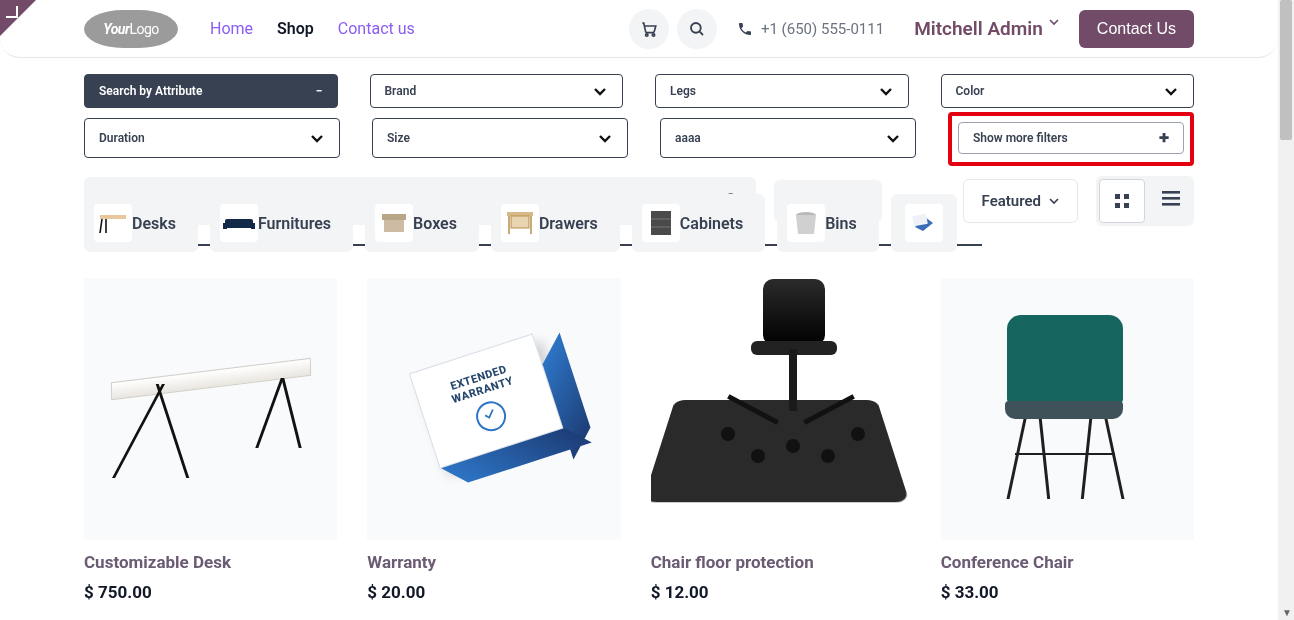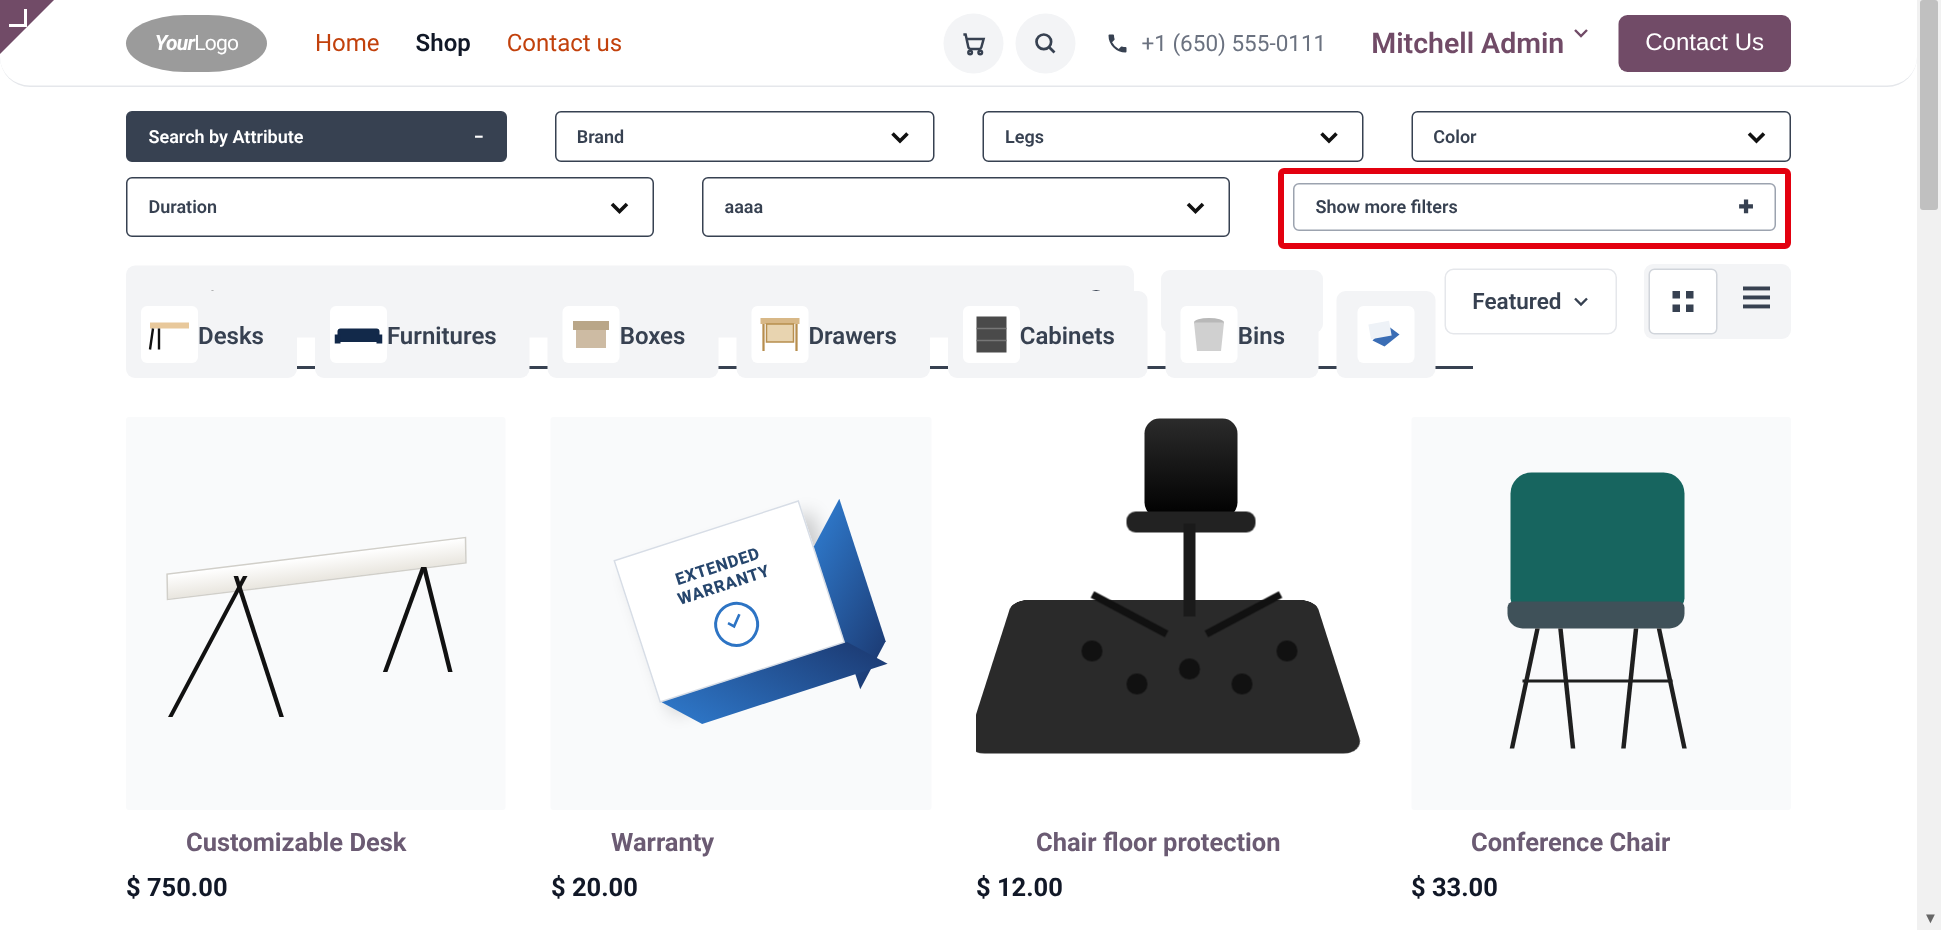--- a/index.html
+++ b/index.html
@@ -8,21 +8,21 @@
 
   
   .corner-triangle { position: absolute; top: 0; left: 0; width: 0; height: 0; border-top: 36px solid #714b67; border-right: 36px solid transparent; z-index: 10; }
   .corner-triangle::after { content: ""; position: absolute; top: -30px; left: 6px; width: 10px; height: 10px; border-right: 2px solid #fff; border-bottom: 2px solid #fff; }
 
   
   .topbar { display: flex; align-items: center; padding: 10px 84px 10px 84px; border-bottom: 1px solid #e5e7eb; height: 58px; border-radius: 20px; }
   .logo-pill { background: #9b9b9b; border-radius: 50%/60%; width: 94px; height: 38px; display:flex; align-items:center; justify-content:center; color:#fff; font-size:14px; font-weight:400; letter-spacing:-0.5px;}
   .logo-pill .y { font-style: italic; font-weight:700; }
   .nav { display: flex; gap: 24px; margin-left: 32px; }
-  .nav a { text-decoration: none; color: #c2410c; font-size: 16px; }
+  .nav a { text-decoration: none; color: #8b5cf6; font-size: 16px; }
   .nav a.active { color: #111827; font-weight: 600; }
   .spacer { flex: 1; }
   .iconbtn { width: 40px; height: 40px; border-radius: 50%; background: #f3f4f6; display:flex; align-items:center; justify-content:center; margin-left: 8px; color:#374151; cursor:pointer; }
   .phone { display:flex; align-items:center; gap:8px; margin-left: 20px; color:#6b7280; font-size:15px;}
   .admin { margin-left: 30px; color:#714b67; font-weight:600; font-size:19px; display:flex; align-items:flex-start; gap:6px; cursor:pointer;}
   .contactbtn { margin-left: 20px; background:#714b67; color:#fff; border:none; border-radius:6px; padding: 10px 18px; font-size:16px; font-weight:500; cursor:pointer;}
 
   
   .container { padding: 0 84px; }
   .filter-row { display:flex; gap: 32px; margin-top: 16px; }
@@ -47,21 +47,21 @@
   .cats-outer { position: relative; margin-top: 0; }
   .cats { display:flex; gap: 12px; overflow:hidden; width: 100%; }
   .cat { background:#f3f4f6; border-radius:6px; padding:10px 22px 10px 10px; display:flex; align-items:center; gap:0; font-size:16px; font-weight:600; cursor:pointer; flex-shrink:0; margin-bottom: 8px;}
   .cat .thumb { width:38px; height:38px; background:#fff; border-radius:4px; display:flex;align-items:center;justify-content:center; font-size:20px;}
   .cat.extra { padding: 10px 14px; }
 
   
   .grid { display:grid; grid-template-columns: repeat(4, 1fr); gap: 30px; margin-top: 18px; }
   .card {}
   .img { background:#f9fafb; border-radius:2px; height: 262px; display:flex; align-items:center; justify-content:center; overflow:hidden;}
-  .ptitle { margin-top: 12px; font-size:17px; font-weight:700; color:#6b5b73;margin-left:40px; }
+  .ptitle { margin-top: 12px; font-size:17px; font-weight:700; color:#6b5b73; }
   .price { margin-top: 10px; font-size:17px; font-weight:700; color:#111827; }
 
   
   .desk-img { position:relative; width:200px; height:150px; }
   .desk-top { position:absolute; top:36px; left:0; width:200px; height:18px; background:linear-gradient(#fff,#e9e6df); transform: skewY(-6deg) rotate(-1deg); border:1px solid #d1cfc9;}
   .desk-leg1 { position:absolute; top:50px; left:26px; width:3px; height:94px; background:#111; transform: skewX(-28deg);}
   .desk-leg2 { position:absolute; top:50px; left:60px; width:3px; height:94px; background:#111; transform: skewX(18deg);}
   .desk-leg3 { position:absolute; top:44px; right:40px; width:3px; height:70px; background:#111; transform: skewX(-20deg);}
   .desk-leg4 { position:absolute; top:44px; right:18px; width:3px; height:70px; background:#111; transform: skewX(14deg);}
 
@@ -174,20 +174,26 @@
         <span>Color</span>
         <svg width="16" height="16" viewBox="0 0 16 16">
             <path d="M3 6l5 5 5-5" fill="none" stroke="#111" stroke-width="2.4"></path>
           </svg>
       </div>
     </div>
 
     <div class="filter-row" style="margin-top:10px;">
       <div class="filter">
         <span>Duration</span>
+        <svg width="16" height="16" viewBox="0 0 16 16">
+            <path d="M3 6l5 5 5-5" fill="none" stroke="#111" stroke-width="2.4"></path>
+          </svg>
+      </div>
+      <div class="filter">
+        <span>Size</span>
         <svg width="16" height="16" viewBox="0 0 16 16">
             <path d="M3 6l5 5 5-5" fill="none" stroke="#111" stroke-width="2.4"></path>
           </svg>
       </div>
       <div class="filter">
         <span>aaaa</span>
         <svg width="16" height="16" viewBox="0 0 16 16">
             <path d="M3 6l5 5 5-5" fill="none" stroke="#111" stroke-width="2.4"></path>
           </svg>
       </div>

